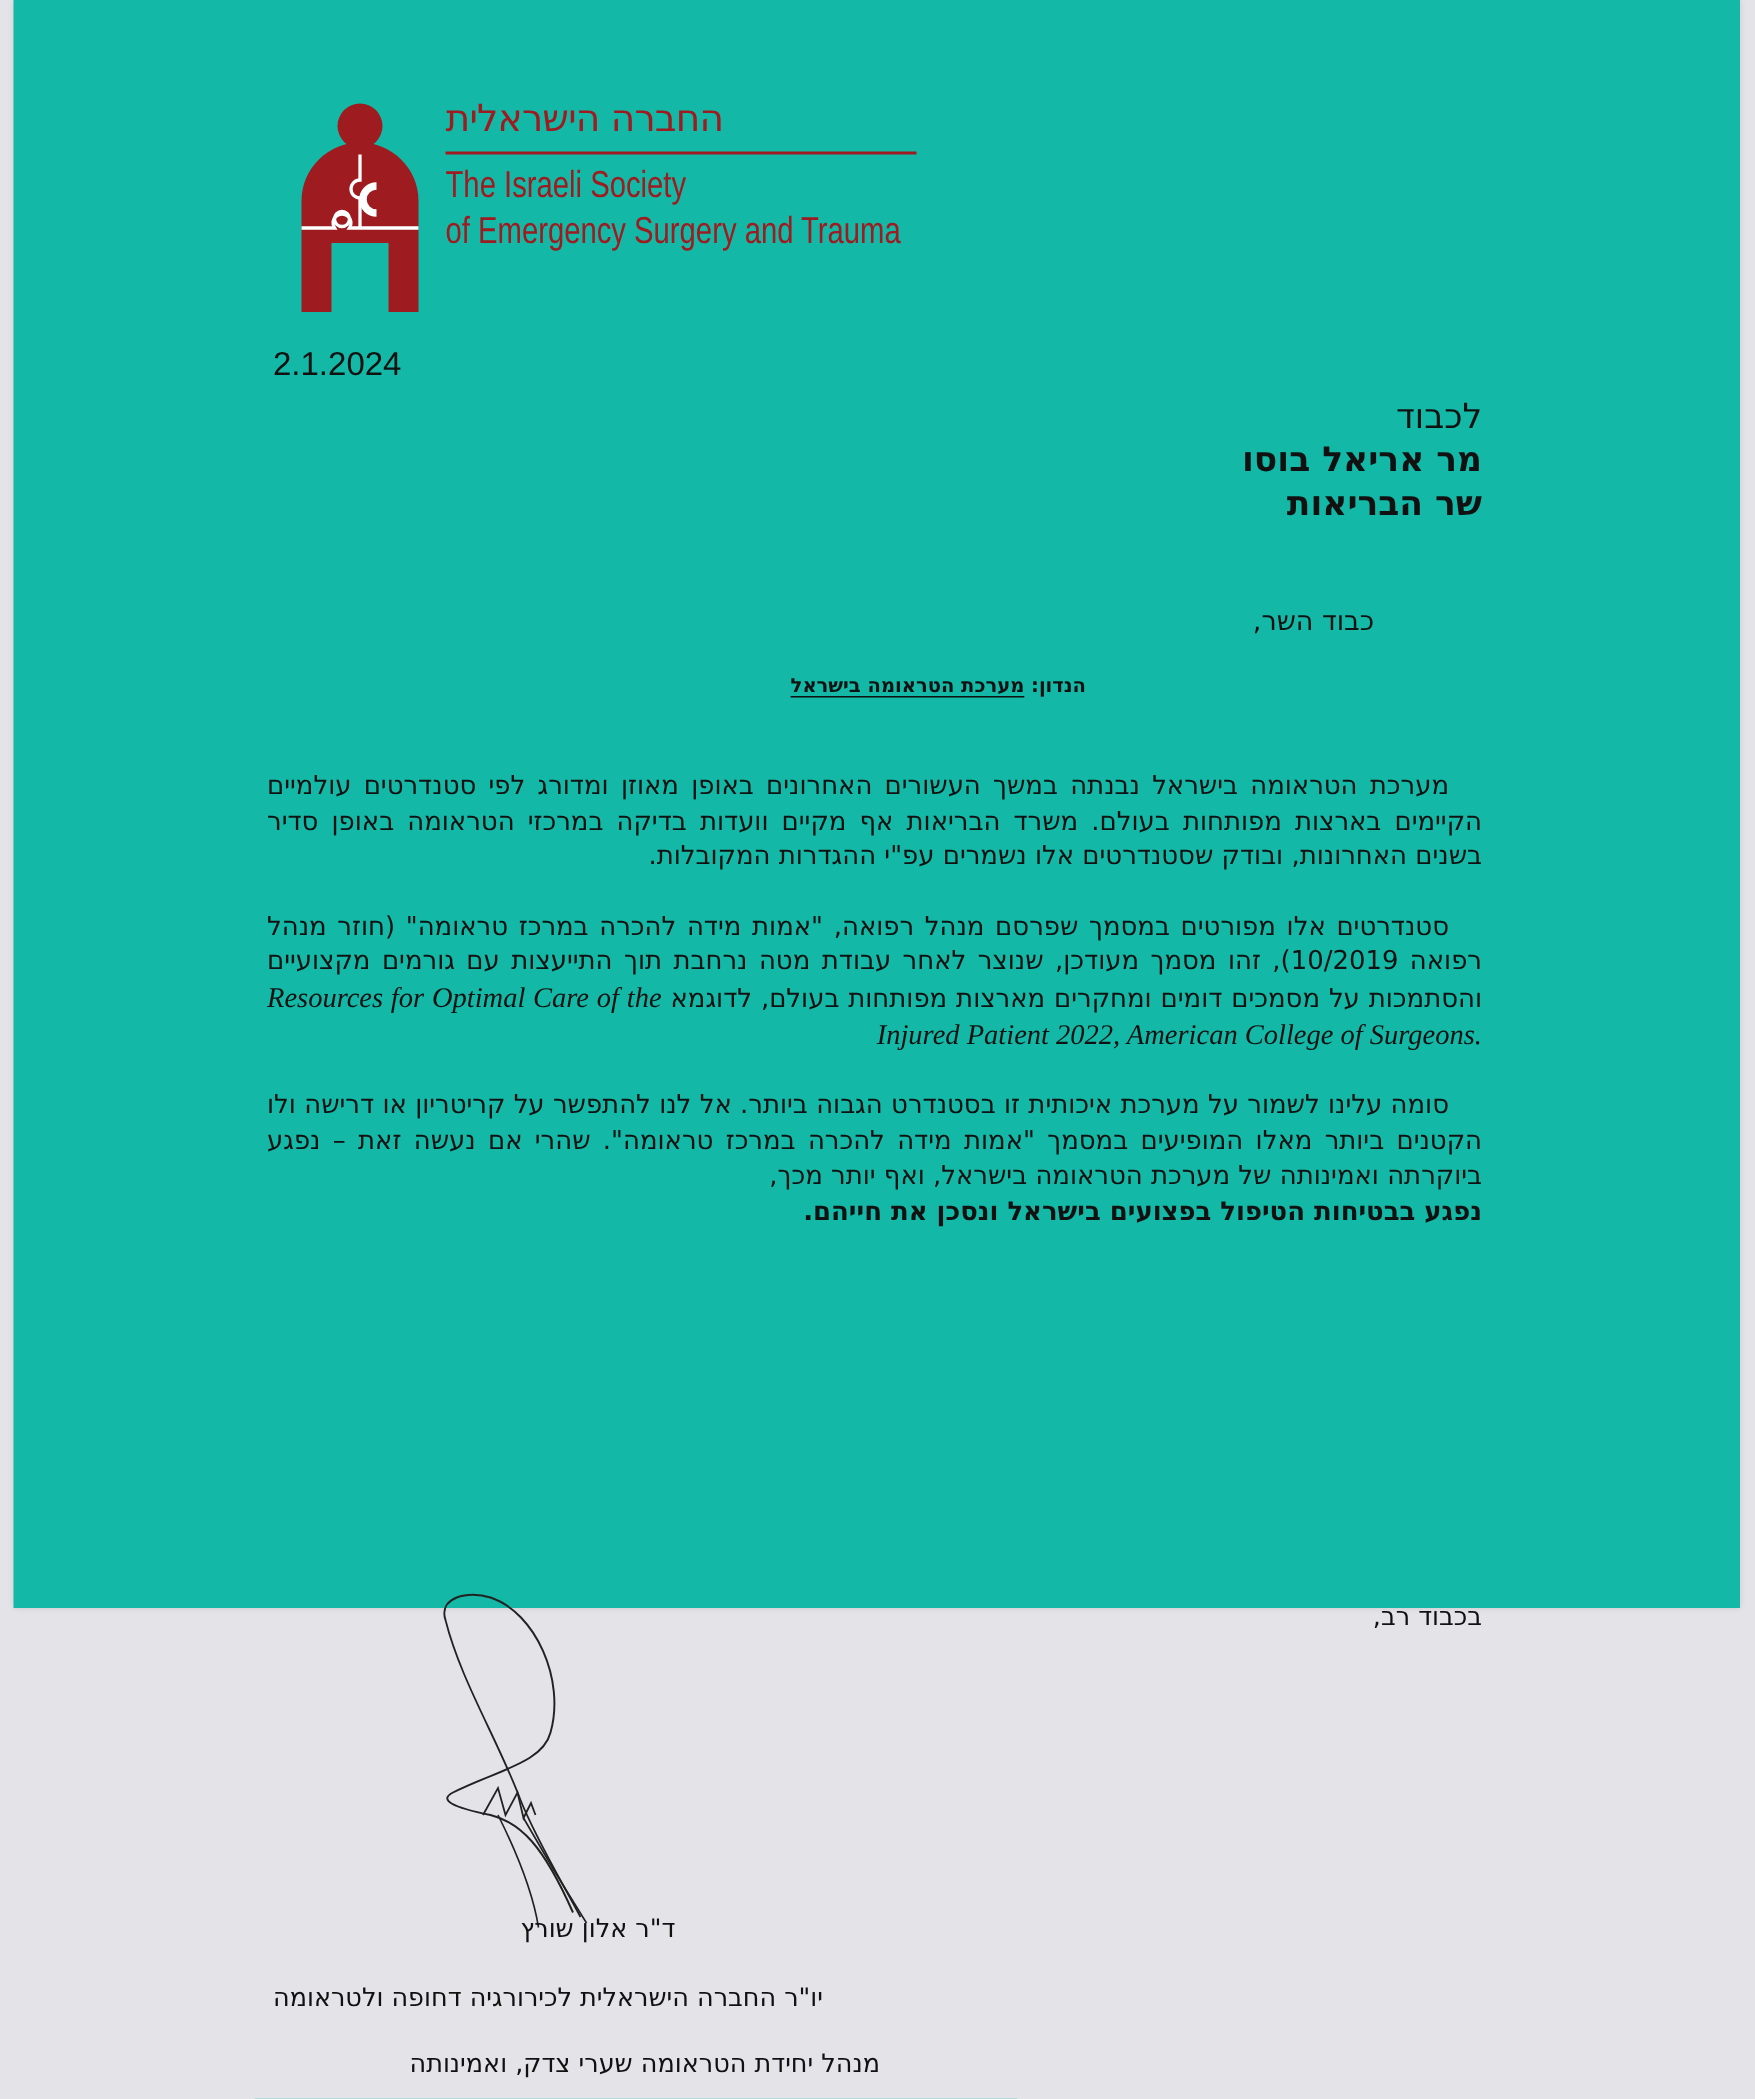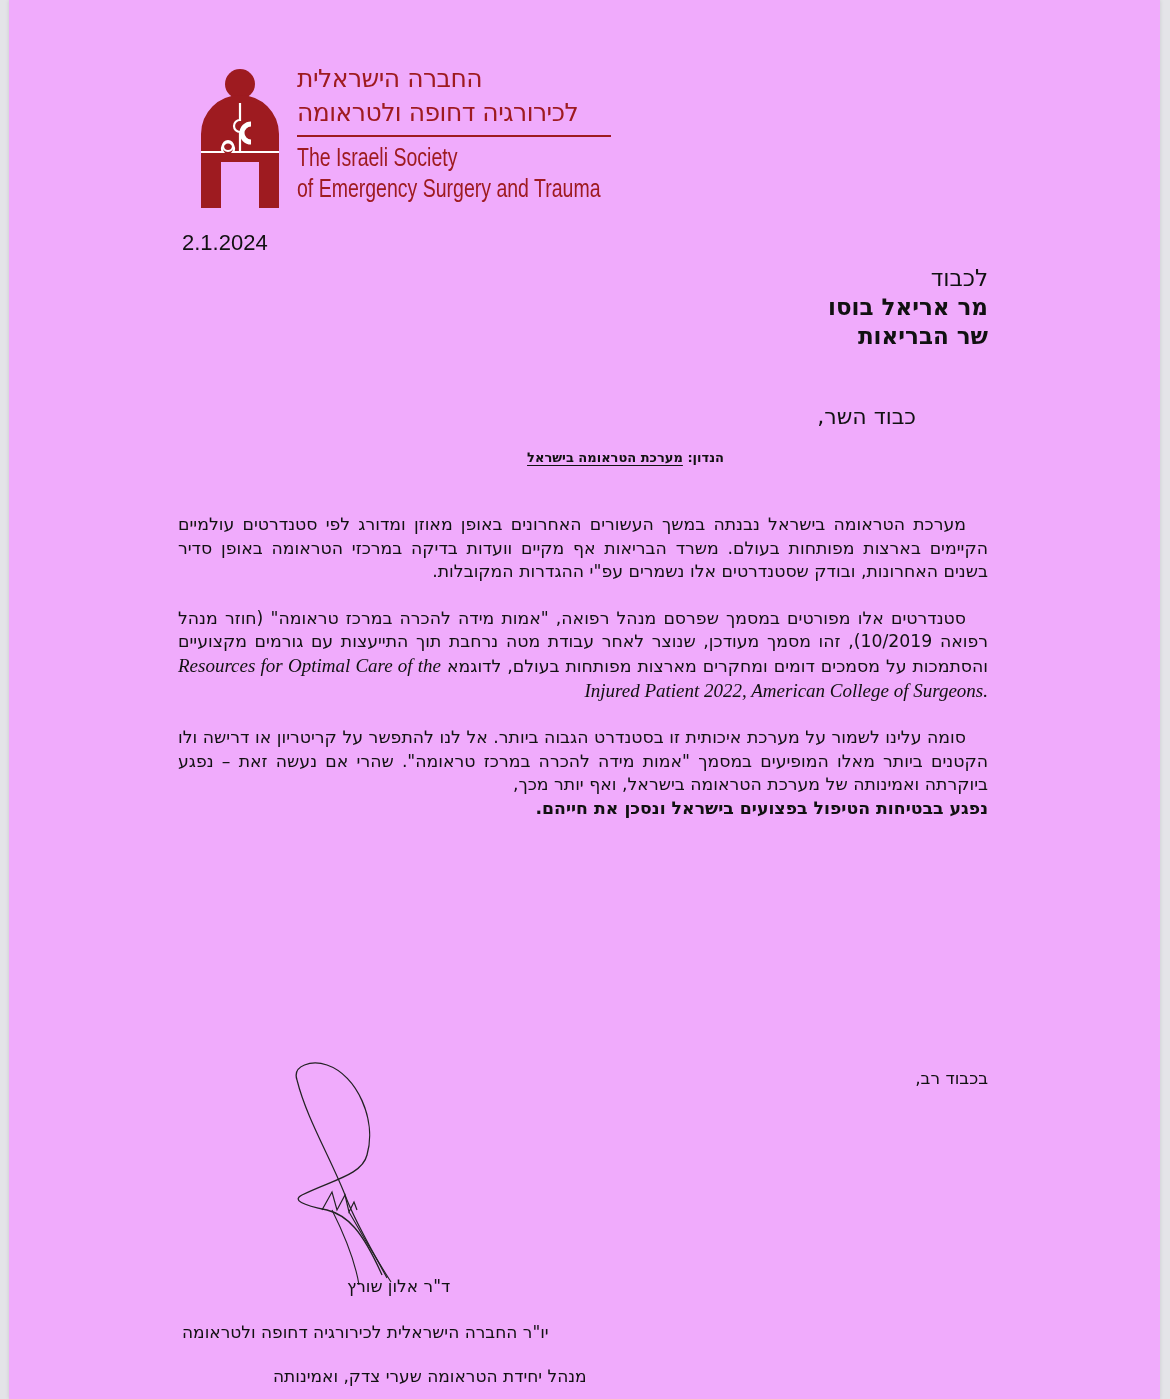--- a/index.html
+++ b/index.html
@@ -8,22 +8,22 @@
       width: 1170px;
       height: 1399px;
       overflow: hidden;
       background: #e4e4e8;
     }
     .page {
       position: absolute;
       left: 9px;
       top: 0;
       width: 1151px;
-      height: 1399px;
-      background: #f0abfc;
+      height: 1072px;
+      background: #14b8a6;
       box-shadow: 0 0 4px rgba(0,0,0,0.12);
       text-decoration: underline;
     }
     .abs { position: absolute; }
 
     
     .logo { position: absolute; left: 188px; top: 62px; width: 420px; height: 150px; }
     .logo-emblem { position: absolute; left: 0; top: 4px; width: 86px; height: 142px; }
     .logo-text { position: absolute; left: 100px; top: 0; width: 316px; }
     .logo-he {
@@ -58,21 +58,21 @@
     .rtl {
       direction: rtl;
       font-family: "DejaVu Sans", sans-serif;
       color: #111;
     }
 
     .addr { right: 172px; top: 264px; width: 400px; text-align: right; font-size: 23px; }
     .addr div { height: 29px; line-height: 29px; }
     .bold { font-weight: bold; text-align: right; }
 
-    .salute { right: 244px; top: 404px; font-size: 22px; }
+    .salute { right: 244px; top: 404px; font-size: 18px; }
     .subject { right: 436px; top: 450px; font-size: 13px; font-weight: bold; }
     .subject .underline { text-decoration: underline; text-underline-offset: 3px; }
 
     .body {
       right: 172px; top: 513px; width: 810px;
       font-size: 17.3px;
       line-height: 23.6px;
       text-align: justify;
       text-align-last: right;
     }
@@ -104,21 +104,20 @@
 
       <path d="M4 142 L4 68 A39 39 0 0 1 82 68 L82 142 L62 142 L62 96 L24 96 L24 142 Z" fill="#9e1b20"></path>
 
       <path d="M43 37 L43 54 A6 6 0 0 0 43 66 L43 86" stroke="#ffffff" stroke-width="2.2" fill="none"></path>
       <path d="M4 86 L26 86 A6 6 0 1 1 36 86 L82 86" stroke="#ffffff" stroke-width="2.2" fill="none"></path>
       <path d="M54 58 A9 9 0 1 0 54 76" stroke="#ffffff" stroke-width="5" fill="none"></path>
       <circle cx="31" cy="80" r="5" fill="none" stroke="#ffffff" stroke-width="2.2"></circle>
     </svg>
     <div class="logo-text">
       <div class="logo-he">החברה הישראלית</div>
-      <div class="logo-he">לכירורגיה דחופה ולטראומה</div>
       <div class="logo-rule"></div>
       <div class="logo-en">The Israeli Society</div>
       <div class="logo-en">of Emergency Surgery and Trauma</div>
     </div>
   </div>
 
   <div class="abs date">2.1.2024</div>
 
   <div class="abs rtl addr">
     <div>לכבוד</div>

